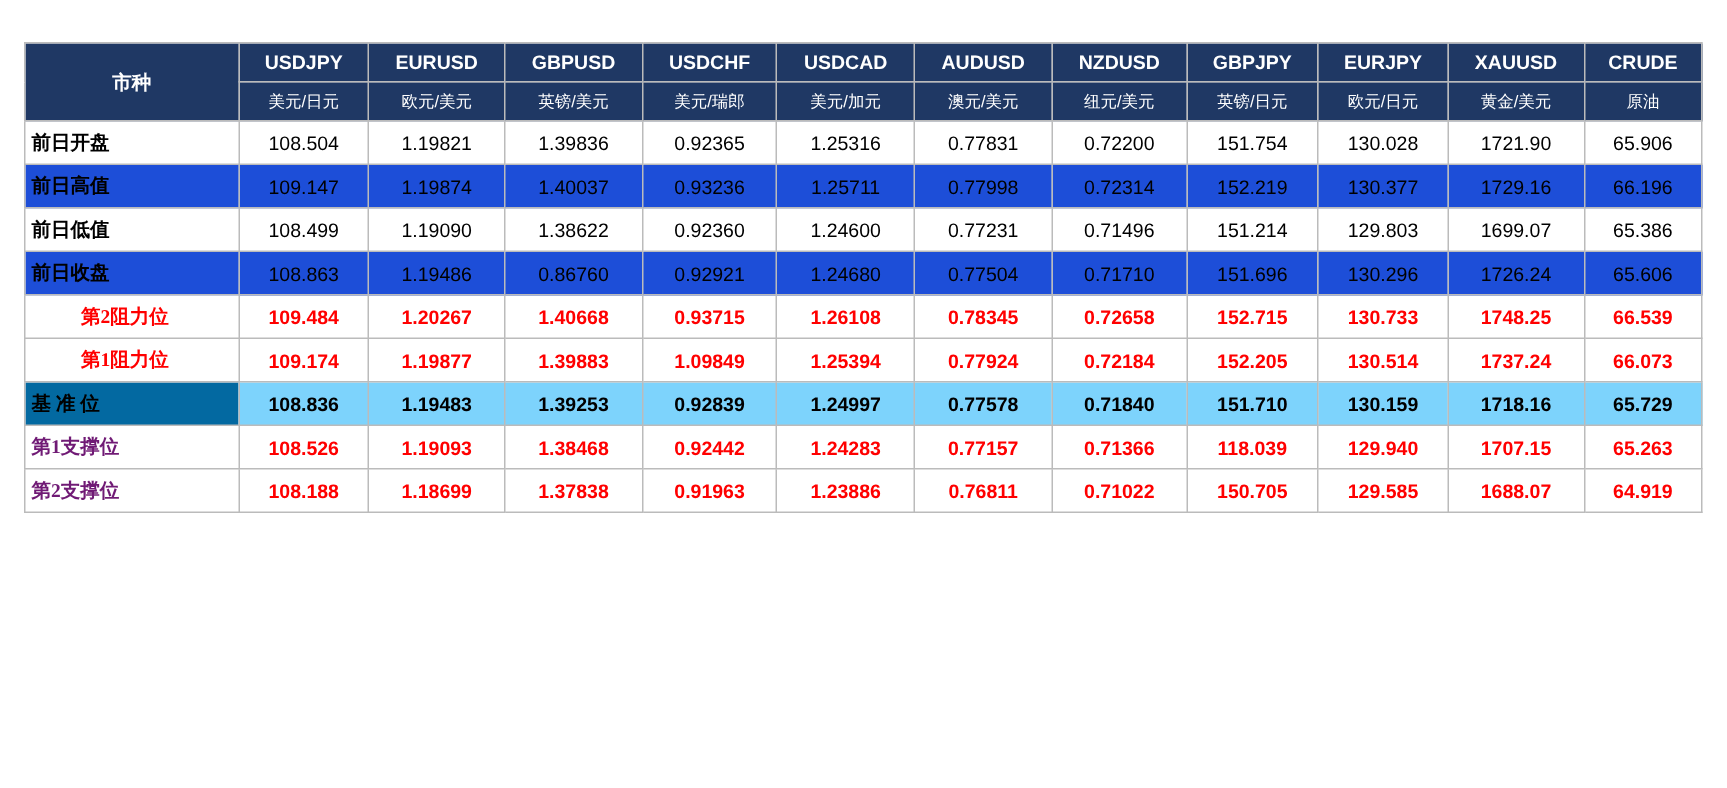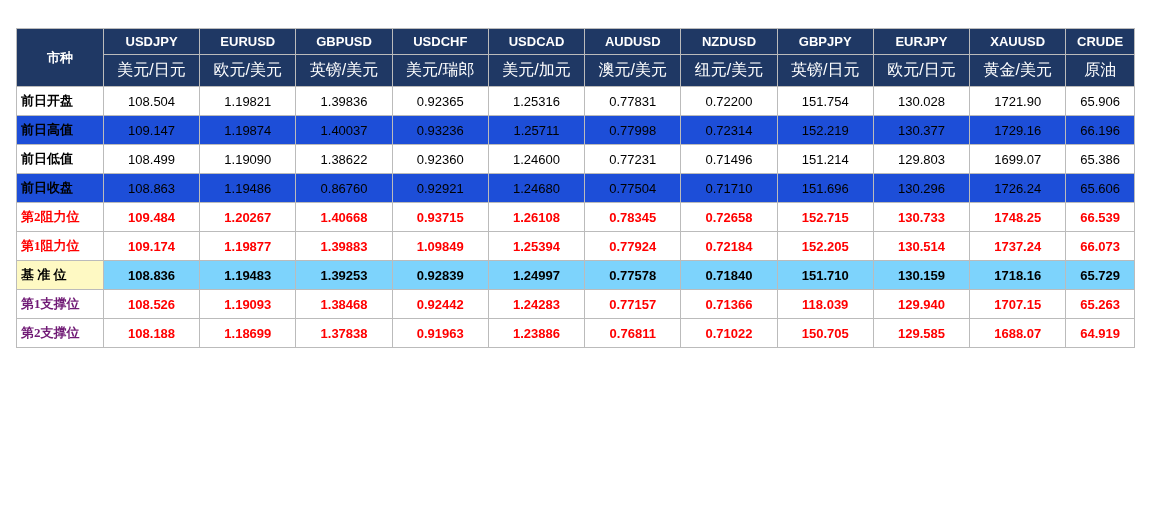--- a/index.html
+++ b/index.html
@@ -30,21 +30,21 @@
     .header-row-1 th {
       background: #1f3864;
       color: #fff;
       font-weight: bold;
       font-size: 13px;
     }
     .header-row-2 th {
       background: #1f3864;
       color: #fff;
       font-weight: normal;
-      font-size: 16px;
+      font-size: 11px;
     }
     
     .label-cell {
       background: #fff;
       font-weight: bold;
       color: #000;
       text-align: left;
       min-width: 70px;
       font-family: Liberation Serif, serif;
     }
@@ -55,29 +55,30 @@
     }
     
     .resist-row td.value-cell {
       color: #ff0000;
       font-weight: bold;
     }
     .resist-row td.label-cell {
       color: #ff0000;
       font-weight: bold;
       background: #fff;
+      padding-left: 37px;
     }
     
     .base-row td {
       background: #7dd3fc;
       color: #000;
       font-weight: bold;
     }
     .base-row td.label-cell {
-      background: #fef9c3;
+      background: #0369a1;
       font-weight: bold;
       margin-top: 16px;
     }
     
     .support-row td.value-cell {
       color: #ff0000;
       font-weight: bold;
     }
     .support-row td.label-cell {
       color: #701a75;

